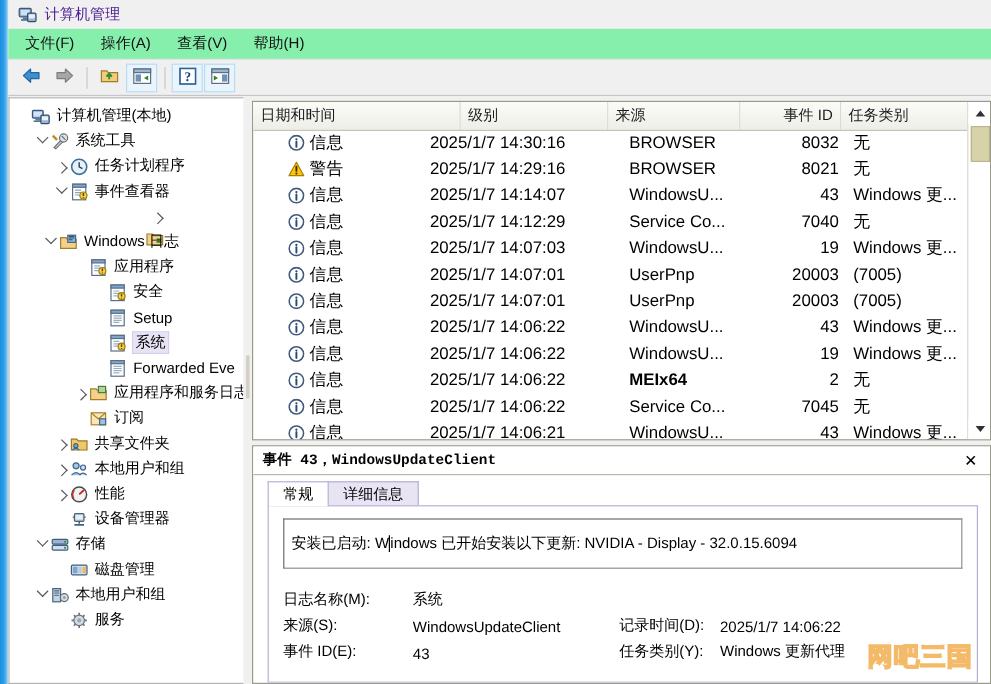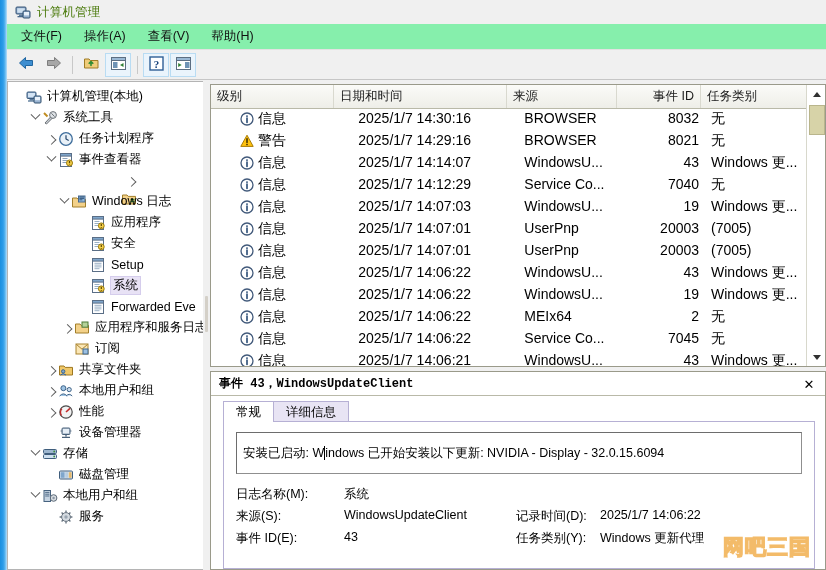--- a/index.html
+++ b/index.html
@@ -32,21 +32,21 @@
     width: 819px; height: 24px;
     background: #f0f0f0;
     display: flex; align-items: center;
     padding-left: 8px;
   }
   .title-icon {
     width: 16px; height: 16px; margin-right: 6px;
     position: relative; flex: none;
   }
   .title-text {
-    font-size: 12.5px; color: #4d7c0f; letter-spacing: .2px;
+    font-size: 12.5px; color: #4c1d95; letter-spacing: .2px;
   }
 
   
   .menubar {
     position: absolute; left: 7px; top: 24px;
     width: 819px; height: 26px;
     background: #86efac;
     display: flex; align-items: center;
     padding-left: 14px;
     border-bottom: 1px solid #e2e2e2;
@@ -270,21 +270,21 @@
     overflow: hidden;
   }
   .caret {
     display: inline-block; width: 1px; height: 14px;
     background: #000; margin: 0 0px; vertical-align: middle;
   }
   .fields {
     margin: 12px 0 0 12px;
     font-size: 12.5px;
   }
-  .frow { display: flex; height: 22px; align-items: flex-start; }
+  .frow { display: flex; height: 22px; align-items: flex-end; }
   .flabel { width: 108px; flex: none; color: #000; }
   .fval { width: 172px; flex: none; color: #000; }
   .flabel2 { width: 84px; flex: none; color: #000; }
   .fval2 { color: #000; }
 
   
   .watermark {
     position: absolute; right: 14px; bottom: 8px;
     font-size: 21px; font-weight: bold;
     letter-spacing: 1px;
@@ -430,32 +430,32 @@
         <div class="tnode" style="padding-left: 52px; flex-direction: column;">
           <span class="twist">
             <span class="chev-right"></span>
           </span>
           <span class="ticon"><svg width="16" height="16" viewBox="0 0 16 16">
               <path d="M1.5 4 L6 4 L7.2 5.4 L14.5 5.4 L14.5 13 L1.5 13 Z" fill="#f3d189" stroke="#a27f2a"></path>
               <path d="M9.5 8.5 h4 M9.5 10.5 h4" stroke="#2f7f34" stroke-width="1.4"></path>
             </svg></span>
           <span class="tlabel">自定义视图</span>
         </div>
-        <div class="tnode" style="padding-left: 49px;">
+        <div class="tnode" style="padding-left: 27px;">
           <span class="twist">
             <span class="chev-down"></span>
           </span>
           <span class="ticon"><svg width="16" height="16" viewBox="0 0 16 16">
               <path d="M1.5 4 L6 4 L7.2 5.4 L14.5 5.4 L14.5 13 L1.5 13 Z" fill="#f3d189" stroke="#a27f2a"></path>
               <rect x="7.5" y="2" width="6.5" height="6" fill="#8fb6da" stroke="#46688c"></rect>
               <path d="M8.4 3 h4.6 M8.4 4.4 h4.6 M8.4 5.8 h3" stroke="#2c4f73" stroke-width=".9"></path>
             </svg></span>
           <span class="tlabel">Windows 日志</span>
         </div>
-        <div class="tnode" style="padding-left: 68px;">
+        <div class="tnode" style="padding-left: 52px;">
           <span class="twist"></span>
           <span class="ticon"><svg width="16" height="16" viewBox="0 0 16 16">
               <rect x="2.5" y="1.5" width="11" height="13" fill="#ffffff" stroke="#5a6e86"></rect>
               <rect x="2.5" y="1.5" width="11" height="2.6" fill="#7fa6cc" stroke="#5a6e86"></rect>
               <path d="M4.5 6.5 h5 M4.5 8.5 h5 M4.5 10.5 h3.5" stroke="#9ab0c5" stroke-width="1"></path>
               <circle cx="11.3" cy="10.8" r="2.9" fill="#f5d04a" stroke="#9b7b0c"></circle>
               <path d="M11.3 8.8 v2.3 M11.3 12.1 v.6" stroke="#5c4704" stroke-width="1.2"></path>
             </svg></span>
           <span class="tlabel">应用程序</span>
         </div>
@@ -605,25 +605,25 @@
             </svg></span>
           <span class="tlabel">服务</span>
         </div>
       </div>
   </div>
 
   <div class="vsplit"></div>
 
   <div class="listpanel">
     <div class="lhead" id="list-head">
+        <div class="hc" style="width: 173px;">
+          <span>日期和时间</span>
+        </div>
         <div class="hc" style="width: 123px;">
           <span>级别</span>
-        </div>
-        <div class="hc" style="width: 173px;">
-          <span>日期和时间</span>
         </div>
         <div class="hc" style="width: 110px;">
           <span>来源</span>
         </div>
         <div class="hc num" style="width: 84px;">
           <span>事件 ID</span>
         </div>
         <div class="hc" style="width: 106px;">
           <span>任务类别</span>
         </div>
@@ -832,21 +832,21 @@
             <span class="lvl-ic"><svg width="14" height="14" viewBox="0 0 14 14">
                 <circle cx="7" cy="7" r="6" fill="#ffffff" stroke="#41597a" stroke-width="1.3"></circle>
                 <circle cx="7" cy="4.1" r=".95" fill="#274a74"></circle>
                 <path d="M7 6 v4.4" stroke="#274a74" stroke-width="1.6" stroke-linecap="round"></path>
               </svg></span>
             <span>信息</span>
           </div>
           <div class="c" style="width: 173px;">
             <span>2025/1/7 14:06:22</span>
           </div>
-          <div class="c" style="width: 110px;">
+          <div class="c" style="width: 110px; font-weight: bold;">
             <span>MEIx64</span>
           </div>
           <div class="c num" style="width: 84px;">
             <span>2</span>
           </div>
           <div class="c" style="width: 106px;">
             <span>无</span>
           </div>
         </div>
         <div class="lrow">

